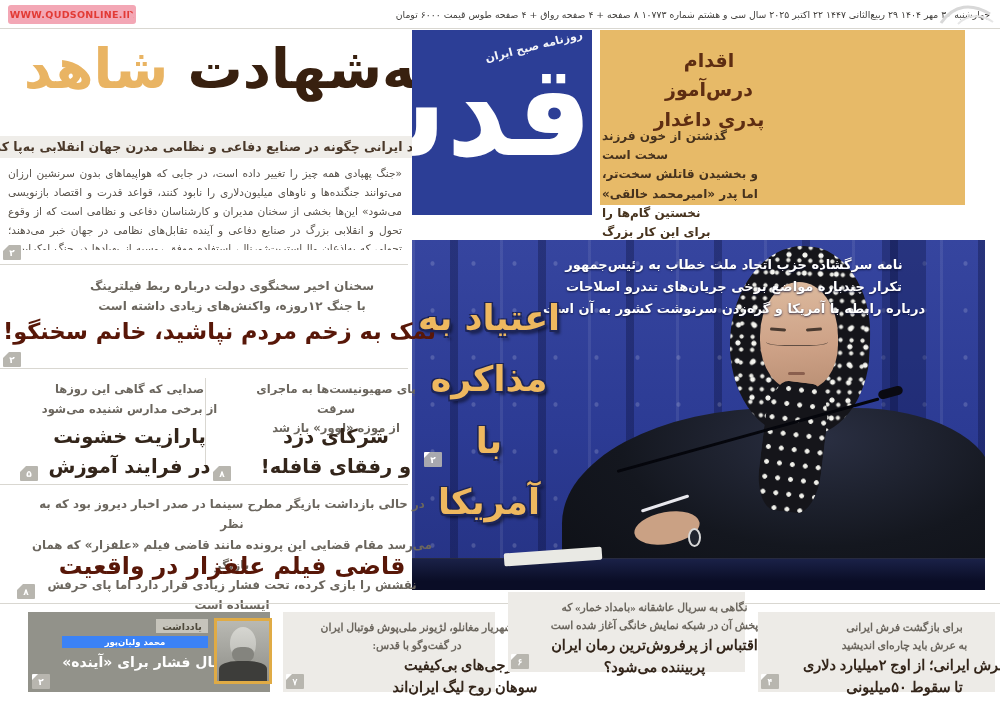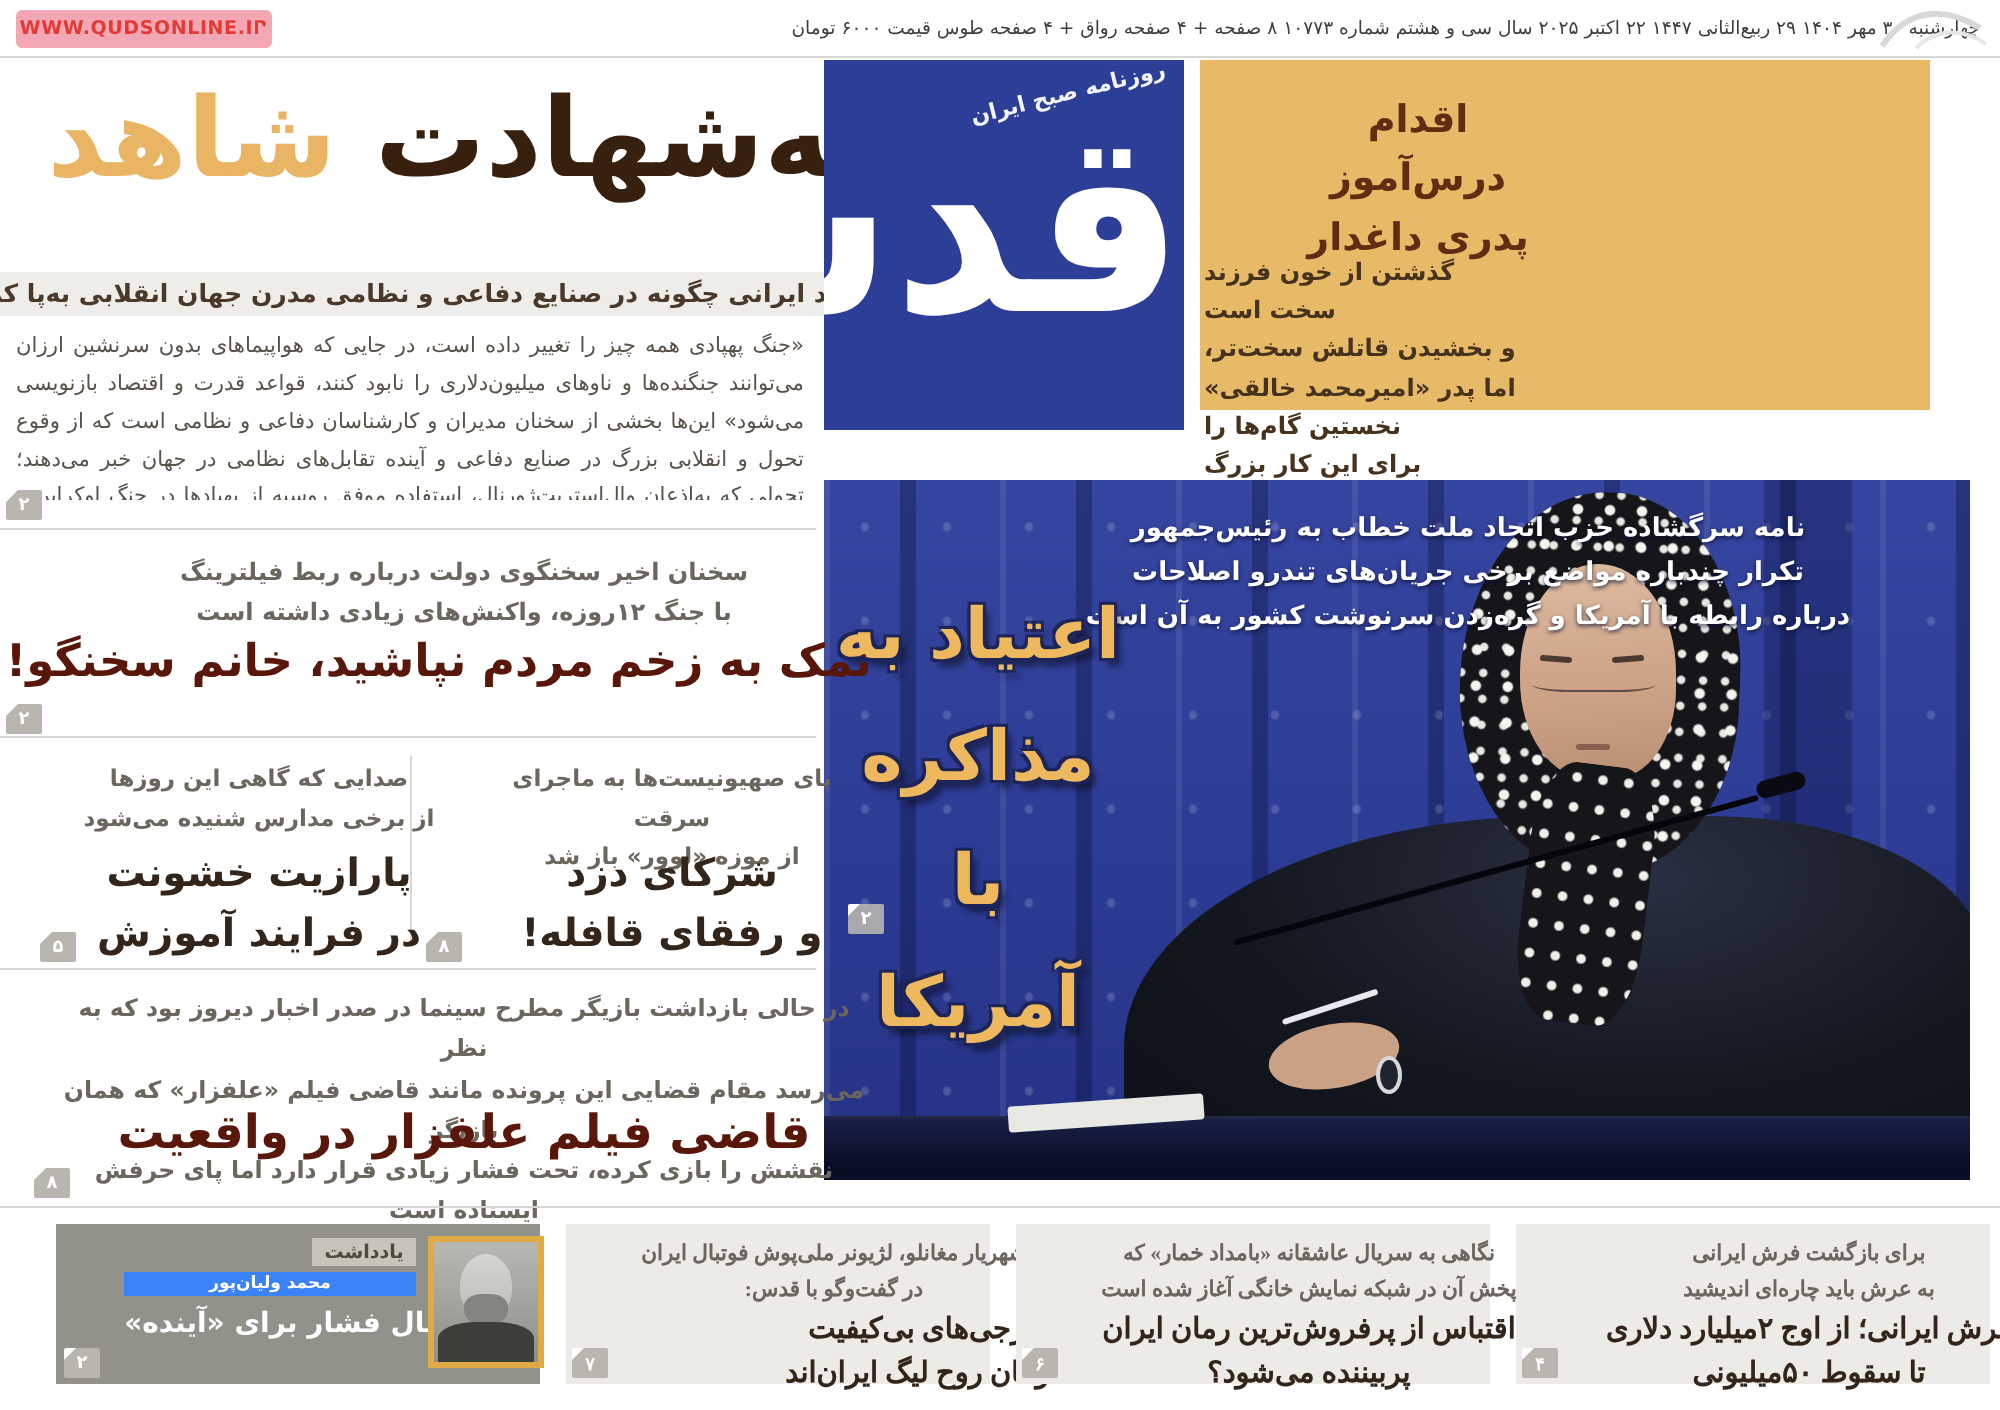--- a/index.html
+++ b/index.html
@@ -217,21 +217,21 @@
 </div>
 
 <div class="abs card" style="left:283px;top:612px;width:212px;height:80px;">
   <div class="abs kicker pre ctr" style="left:0;top:7px;width:212px;font-size:10.8px;line-height:1.65;">شهریار مغانلو، لژیونر ملی‌پوش فوتبال ایران
 در گفت‌وگو با قدس:</div>
   <div class="abs hl pre ctr" style="left:0;top:42px;width:212px;font-size:14.5px;line-height:1.55;margin-left:48px;">خارجی‌های بی‌کیفیت
 سوهان روح لیگ ایران‌اند</div>
   <div class="badge" style="left:3px;top:62px;">۷</div>
 </div>
 
-<div class="abs card" style="left:508px;top:612px;width:237px;height:80px;">
+<div class="abs card" style="left:508px;top:592px;width:237px;height:80px;">
   <div class="abs kicker pre ctr" style="left:0;top:7px;width:237px;font-size:10.8px;line-height:1.65;">نگاهی به سریال عاشقانه «بامداد خمار» که
 پخش آن در شبکه نمایش خانگی آغاز شده است</div>
   <div class="abs hl pre ctr" style="left:0;top:42px;width:237px;font-size:14.5px;line-height:1.55;">اقتباس از پرفروش‌ترین رمان ایران
 پربیننده می‌شود؟</div>
   <div class="badge" style="left:3px;top:62px;">۶</div>
 </div>
 
 <div class="abs card" style="left:758px;top:612px;width:237px;height:80px;">
   <div class="abs kicker pre ctr" style="left:0;top:7px;width:237px;font-size:10.8px;line-height:1.65;">برای بازگشت فرش ایرانی
 به عرش باید چاره‌ای اندیشید</div>

